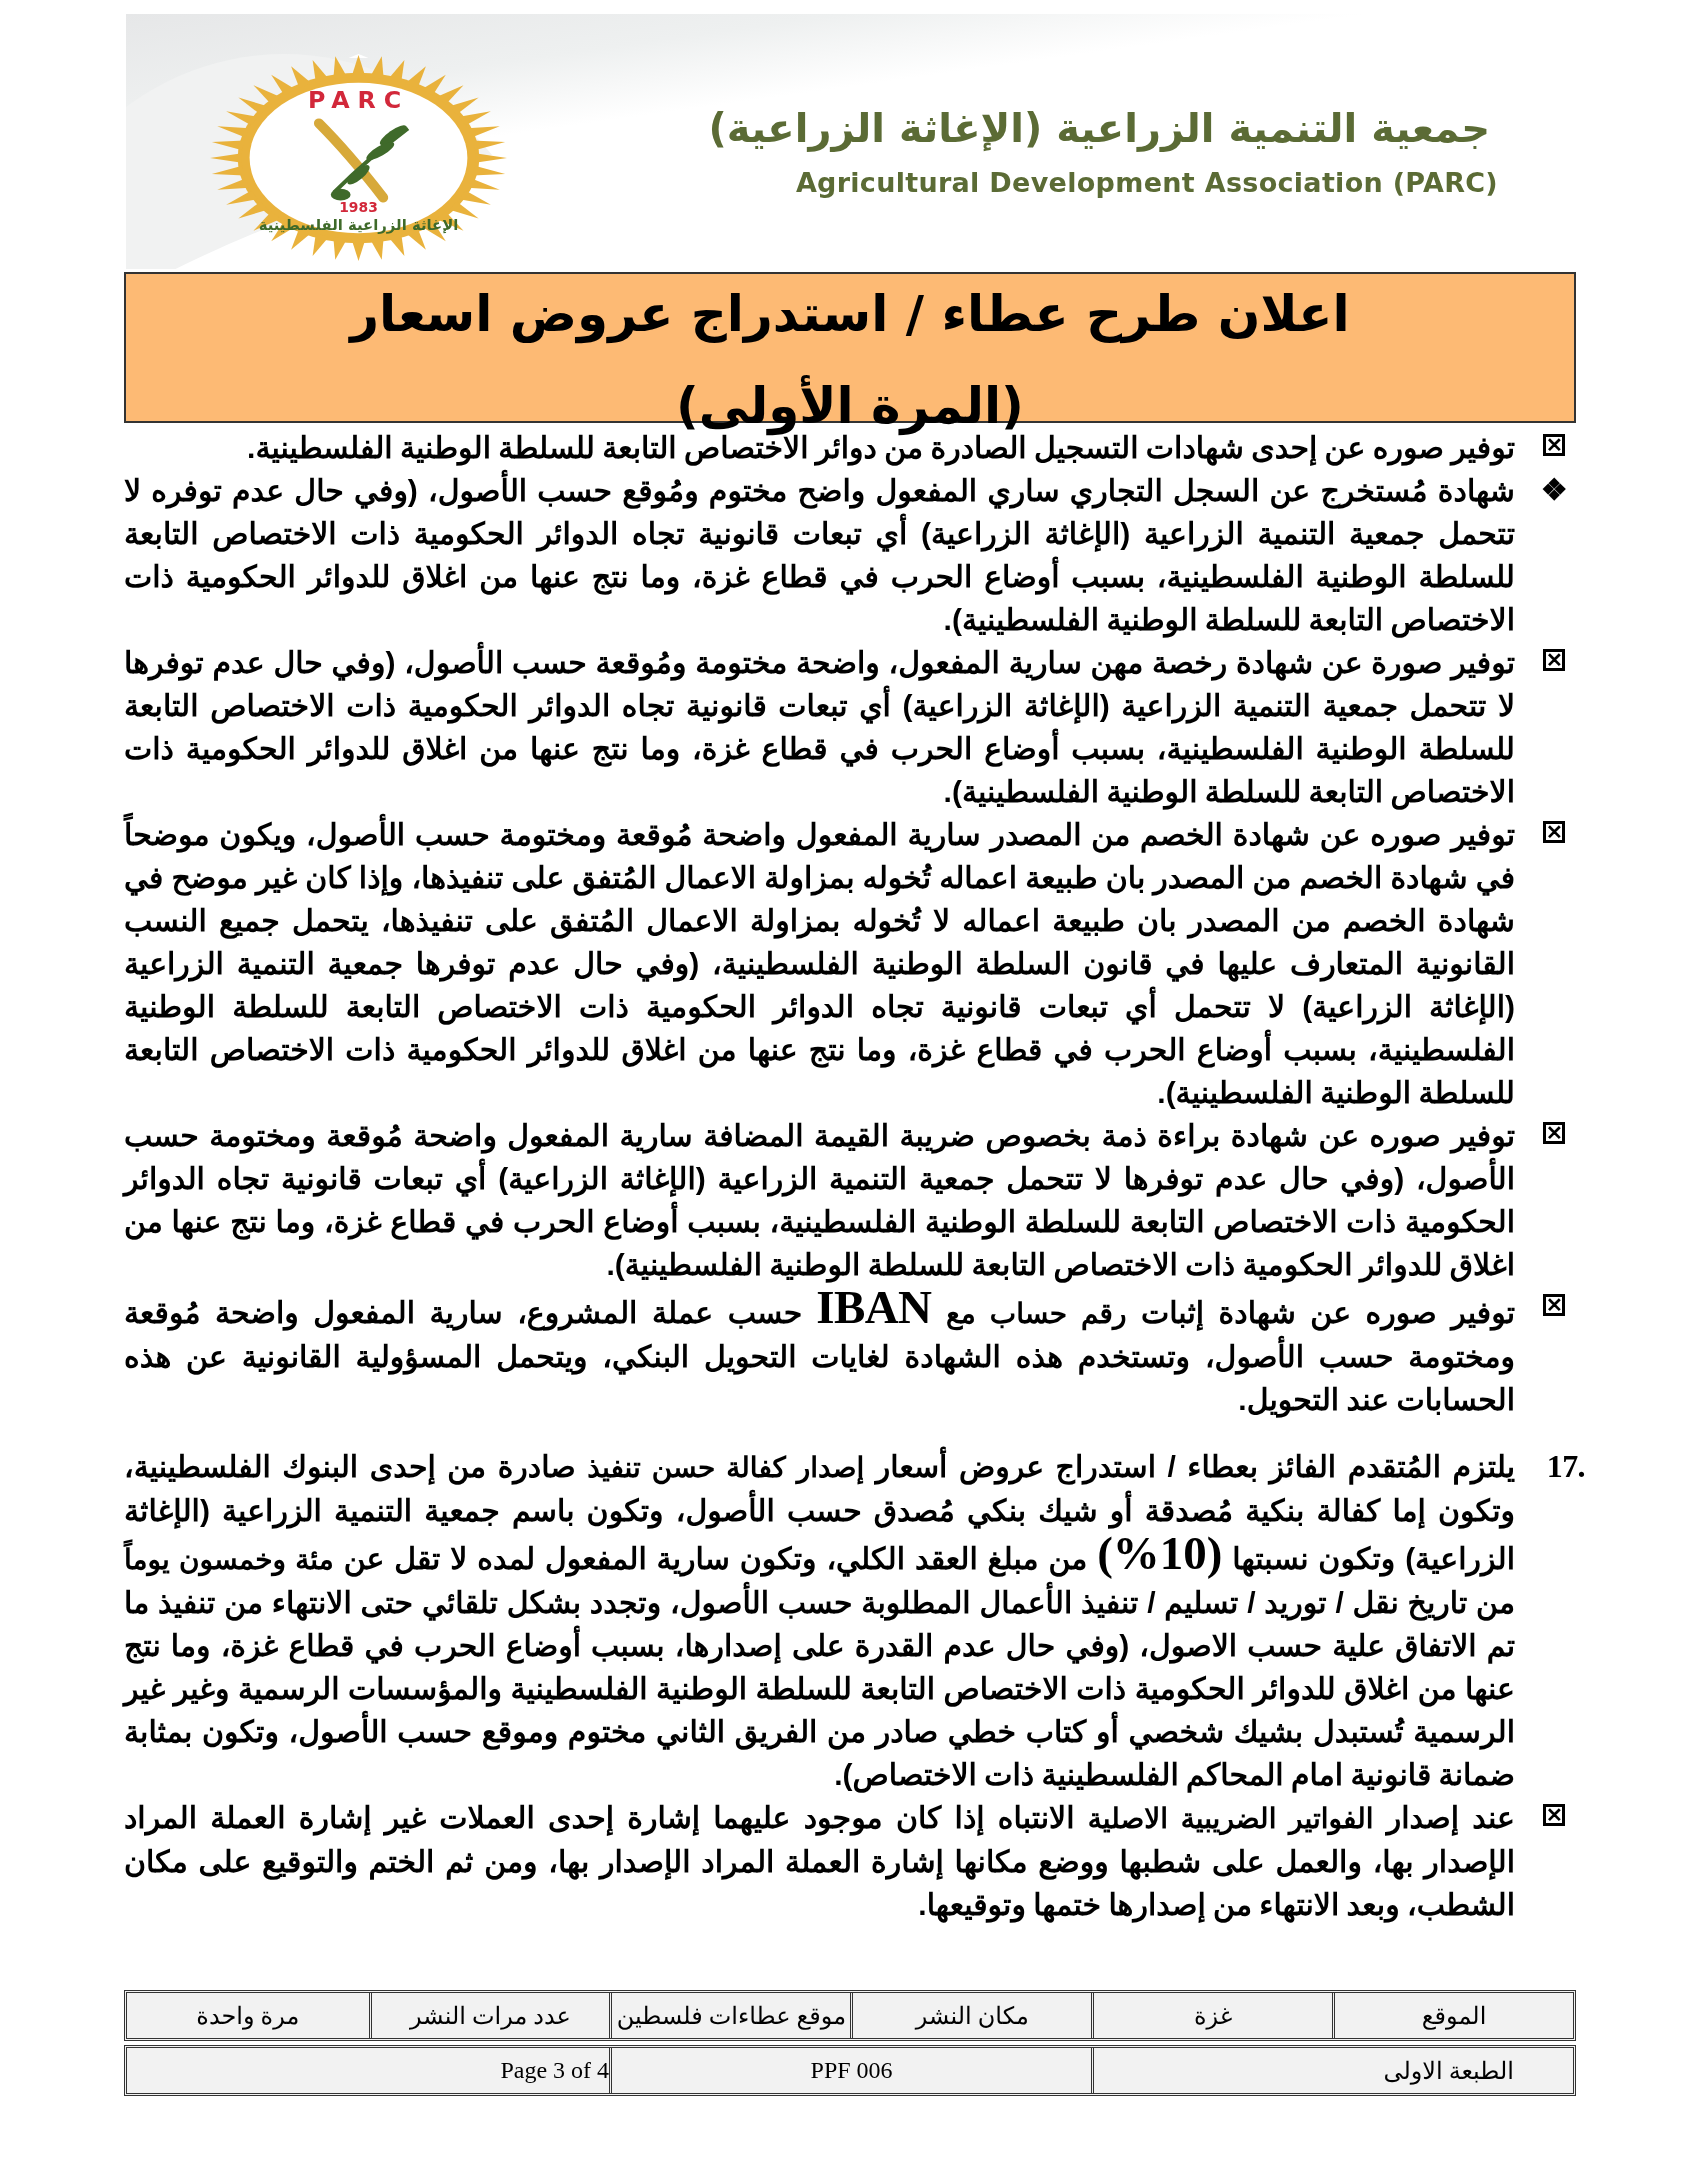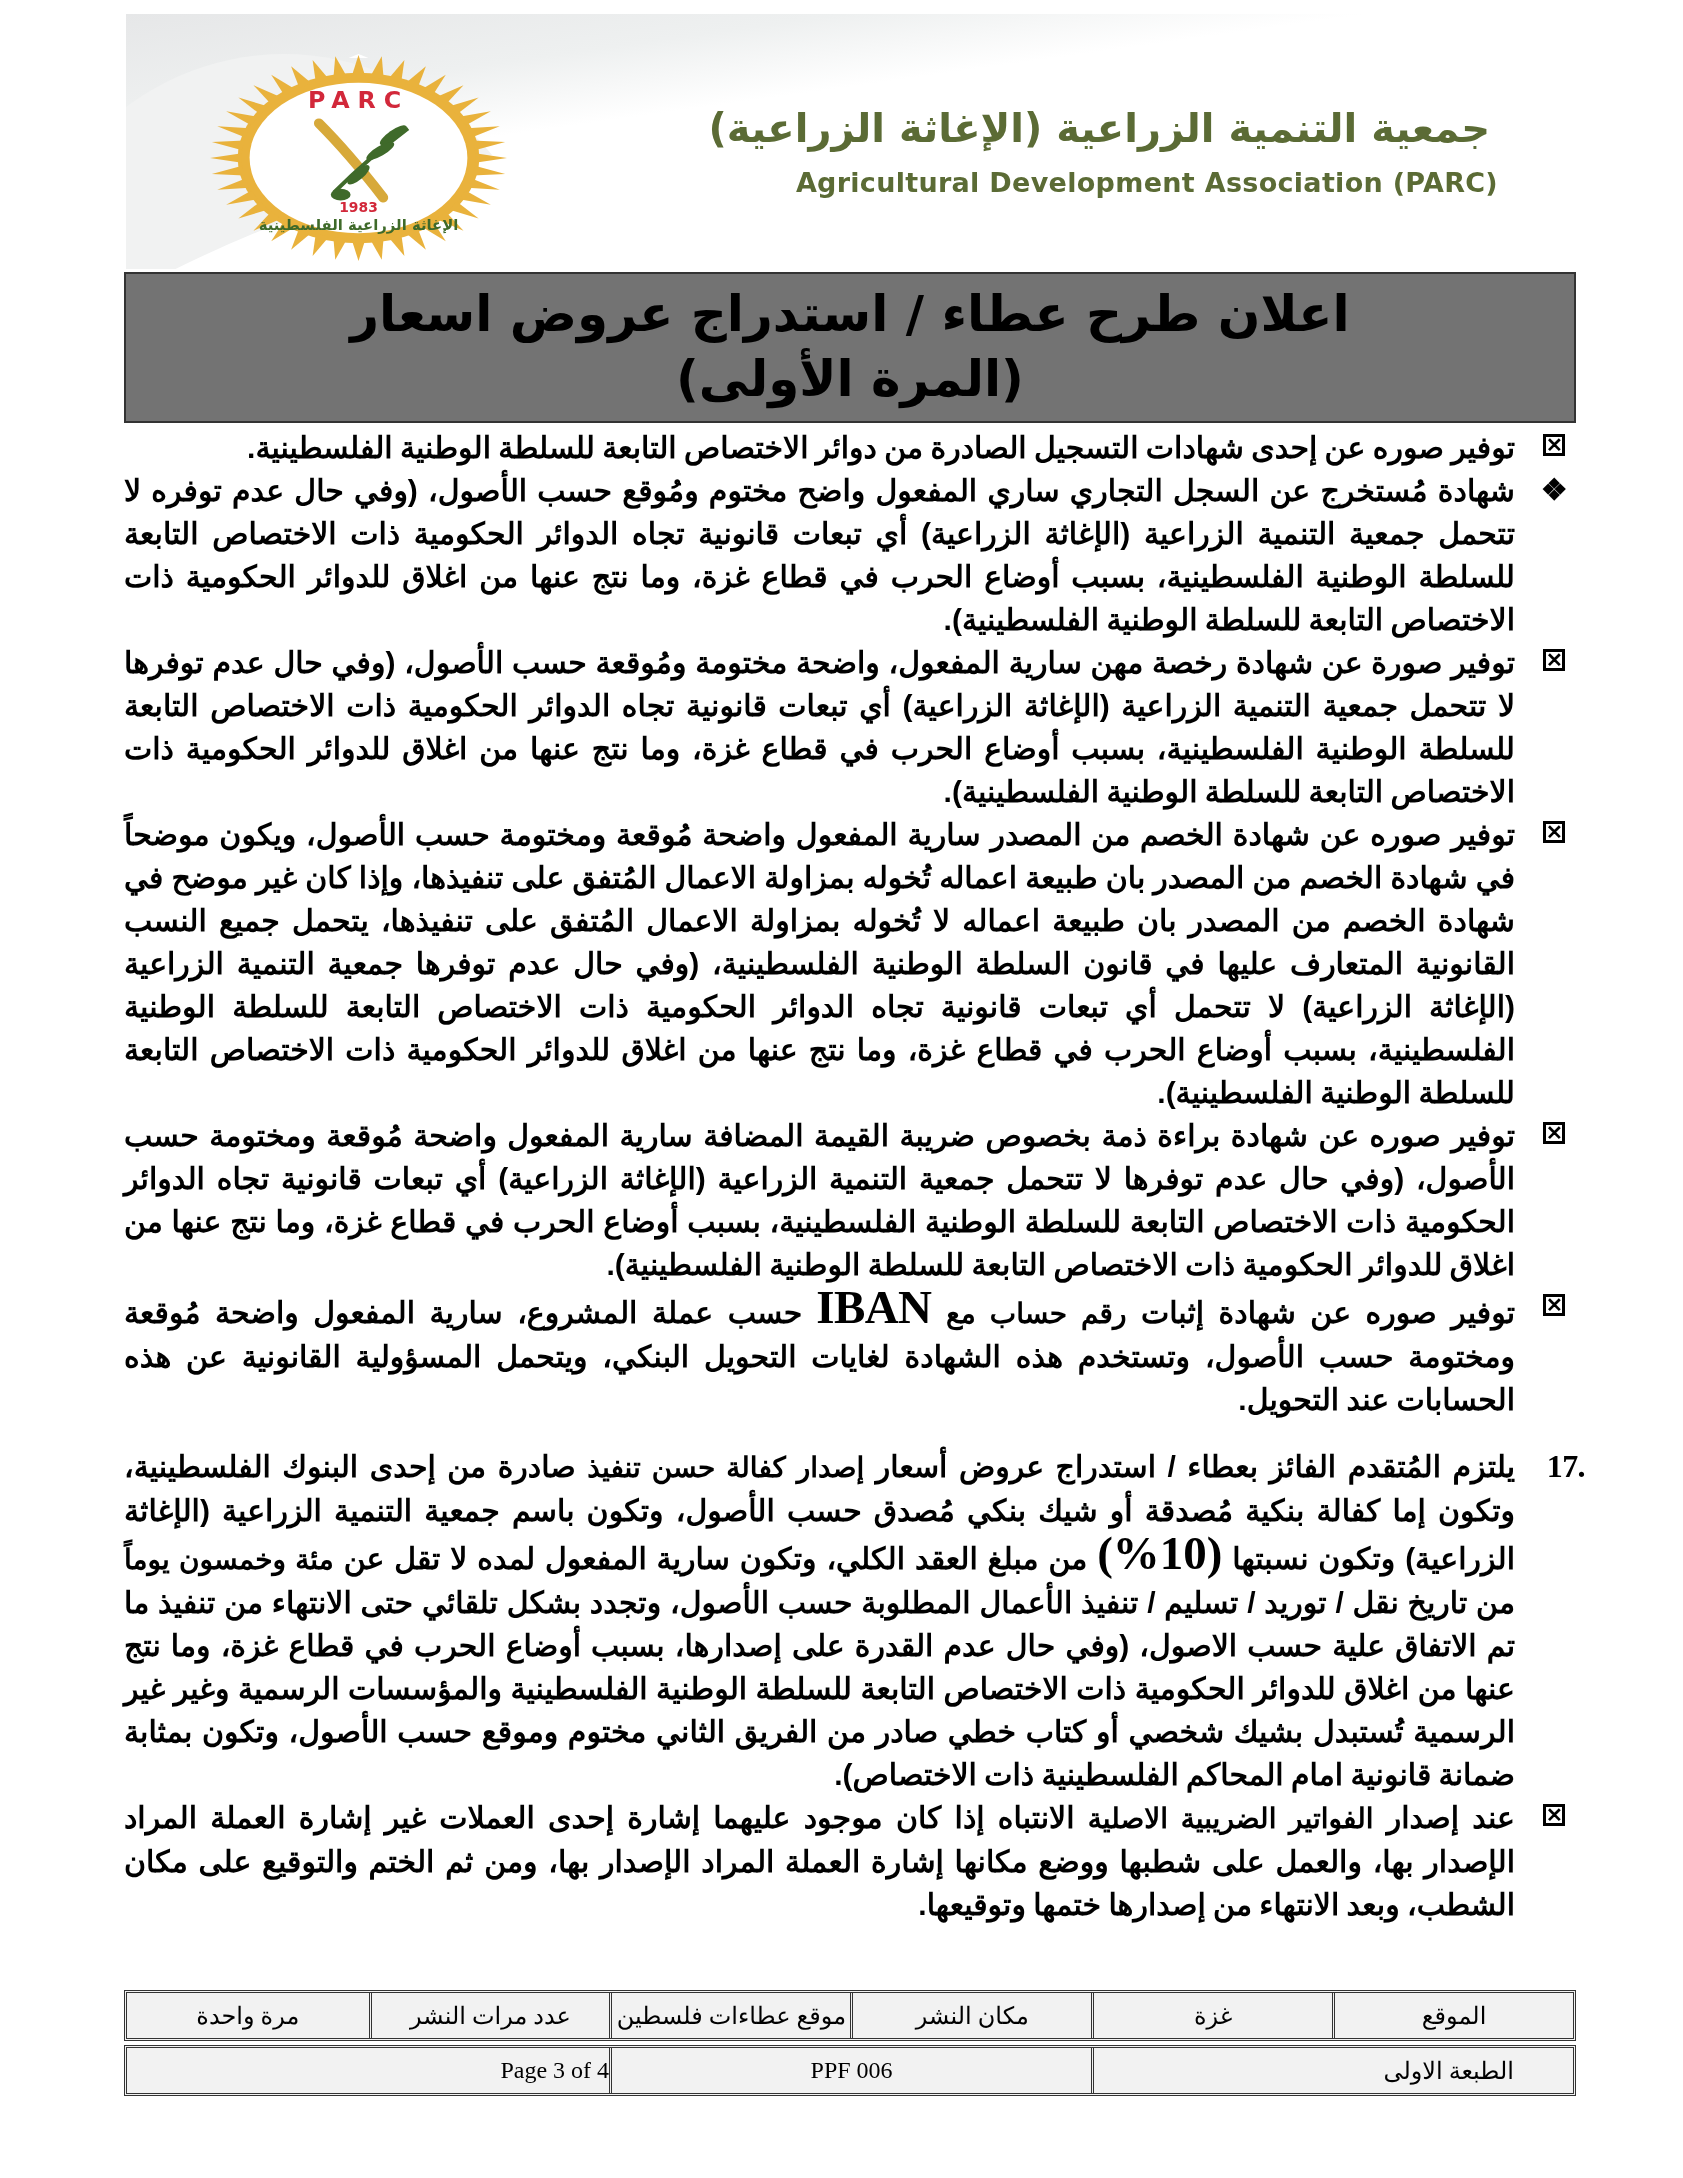--- a/index.html
+++ b/index.html
@@ -4,23 +4,23 @@
 <style>
   html,body{margin:0;padding:0;background:#ffffff;}
   body{width:1683px;height:2178px;position:relative;overflow:hidden;font-family:"Liberation Sans","DejaVu Sans",sans-serif;color:#000;}
   .banner{position:absolute;left:126px;top:14px;width:1453px;height:255px;overflow:hidden;
     background:linear-gradient(172deg,#e6e7e8 0%,#eef0f0 22%,#ffffff 38%,#ffffff 100%);}
   .banner .swoosh{position:absolute;left:-198px;top:69px;width:1980px;height:693px;border-radius:50%;background:#ffffff;transform:rotate(-6deg);}
   .banner .swoosh2{position:absolute;left:-119px;top:40px;width:554px;height:594px;border-radius:50%;background:#f1f2f2;}
   .logo{position:absolute;left:84px;top:40px;width:297px;height:208px;}
   .org-ar{position:absolute;right:89px;top:91px;font-size:40px;font-weight:bold;color:#5b6b35;direction:rtl;font-family:"DejaVu Sans",sans-serif;margin-left:40px;}
   .org-en{position:absolute;right:81px;top:153px;font-size:27px;font-weight:bold;color:#5b6b35;font-family:"DejaVu Sans",sans-serif;letter-spacing:0.3px;}
-  .title-box{position:absolute;left:124px;top:272px;width:1448px;height:147px;border:2px solid #333;background:#737373;text-align:center;direction:rtl;}
+  .title-box{position:absolute;left:124px;top:272px;width:1448px;height:147px;border:2px solid #333;background:#fdba74;text-align:center;direction:rtl;}
   .title-box .t1{font-size:50px;font-weight:bold;line-height:65px;margin-top:8px;font-family:"DejaVu Sans",sans-serif;}
-  .title-box .t2{font-size:50px;font-weight:bold;line-height:65px;font-family:"DejaVu Sans",sans-serif;}
+  .title-box .t2{font-size:50px;font-weight:bold;line-height:65px;font-family:"DejaVu Sans",sans-serif;margin-top:27px;}
   .body{position:absolute;left:124px;top:426px;width:1455px;direction:rtl;}
   .item{position:relative;padding-right:64px;font-size:30px;line-height:43px;text-align:justify;text-align-last:right;font-family:"Liberation Sans",sans-serif;font-weight:bold;letter-spacing:-0.6px;word-spacing:-1px;}
   .item .bullet{position:absolute;right:14px;top:8px;width:22px;height:22px;border:3px solid #000;box-sizing:border-box;display:flex;align-items:center;justify-content:center;font-size:20px;line-height:18px;font-weight:bold;}
   .item .diamond{position:absolute;right:12px;top:6px;font-size:30px;line-height:30px;}
   .item .num{position:absolute;right:-6px;top:0;font-size:32px;font-weight:bold;font-family:"Liberation Serif",serif;direction:ltr;}
   .item .b{font-weight:900;font-size:28px;}
   .item .serif-b{font-family:"Liberation Serif",serif;font-weight:bold;font-size:47px;}
   .gap{height:24px;}
   .footer{position:absolute;left:124px;width:1452px;border:3px double #333;background:#f2f2f2;display:flex;direction:rtl;box-sizing:border-box;}
   .footer .cell{border-left:3px double #333;box-sizing:border-box;display:flex;align-items:center;justify-content:center;font-family:"Liberation Serif",serif;font-size:24px;}

